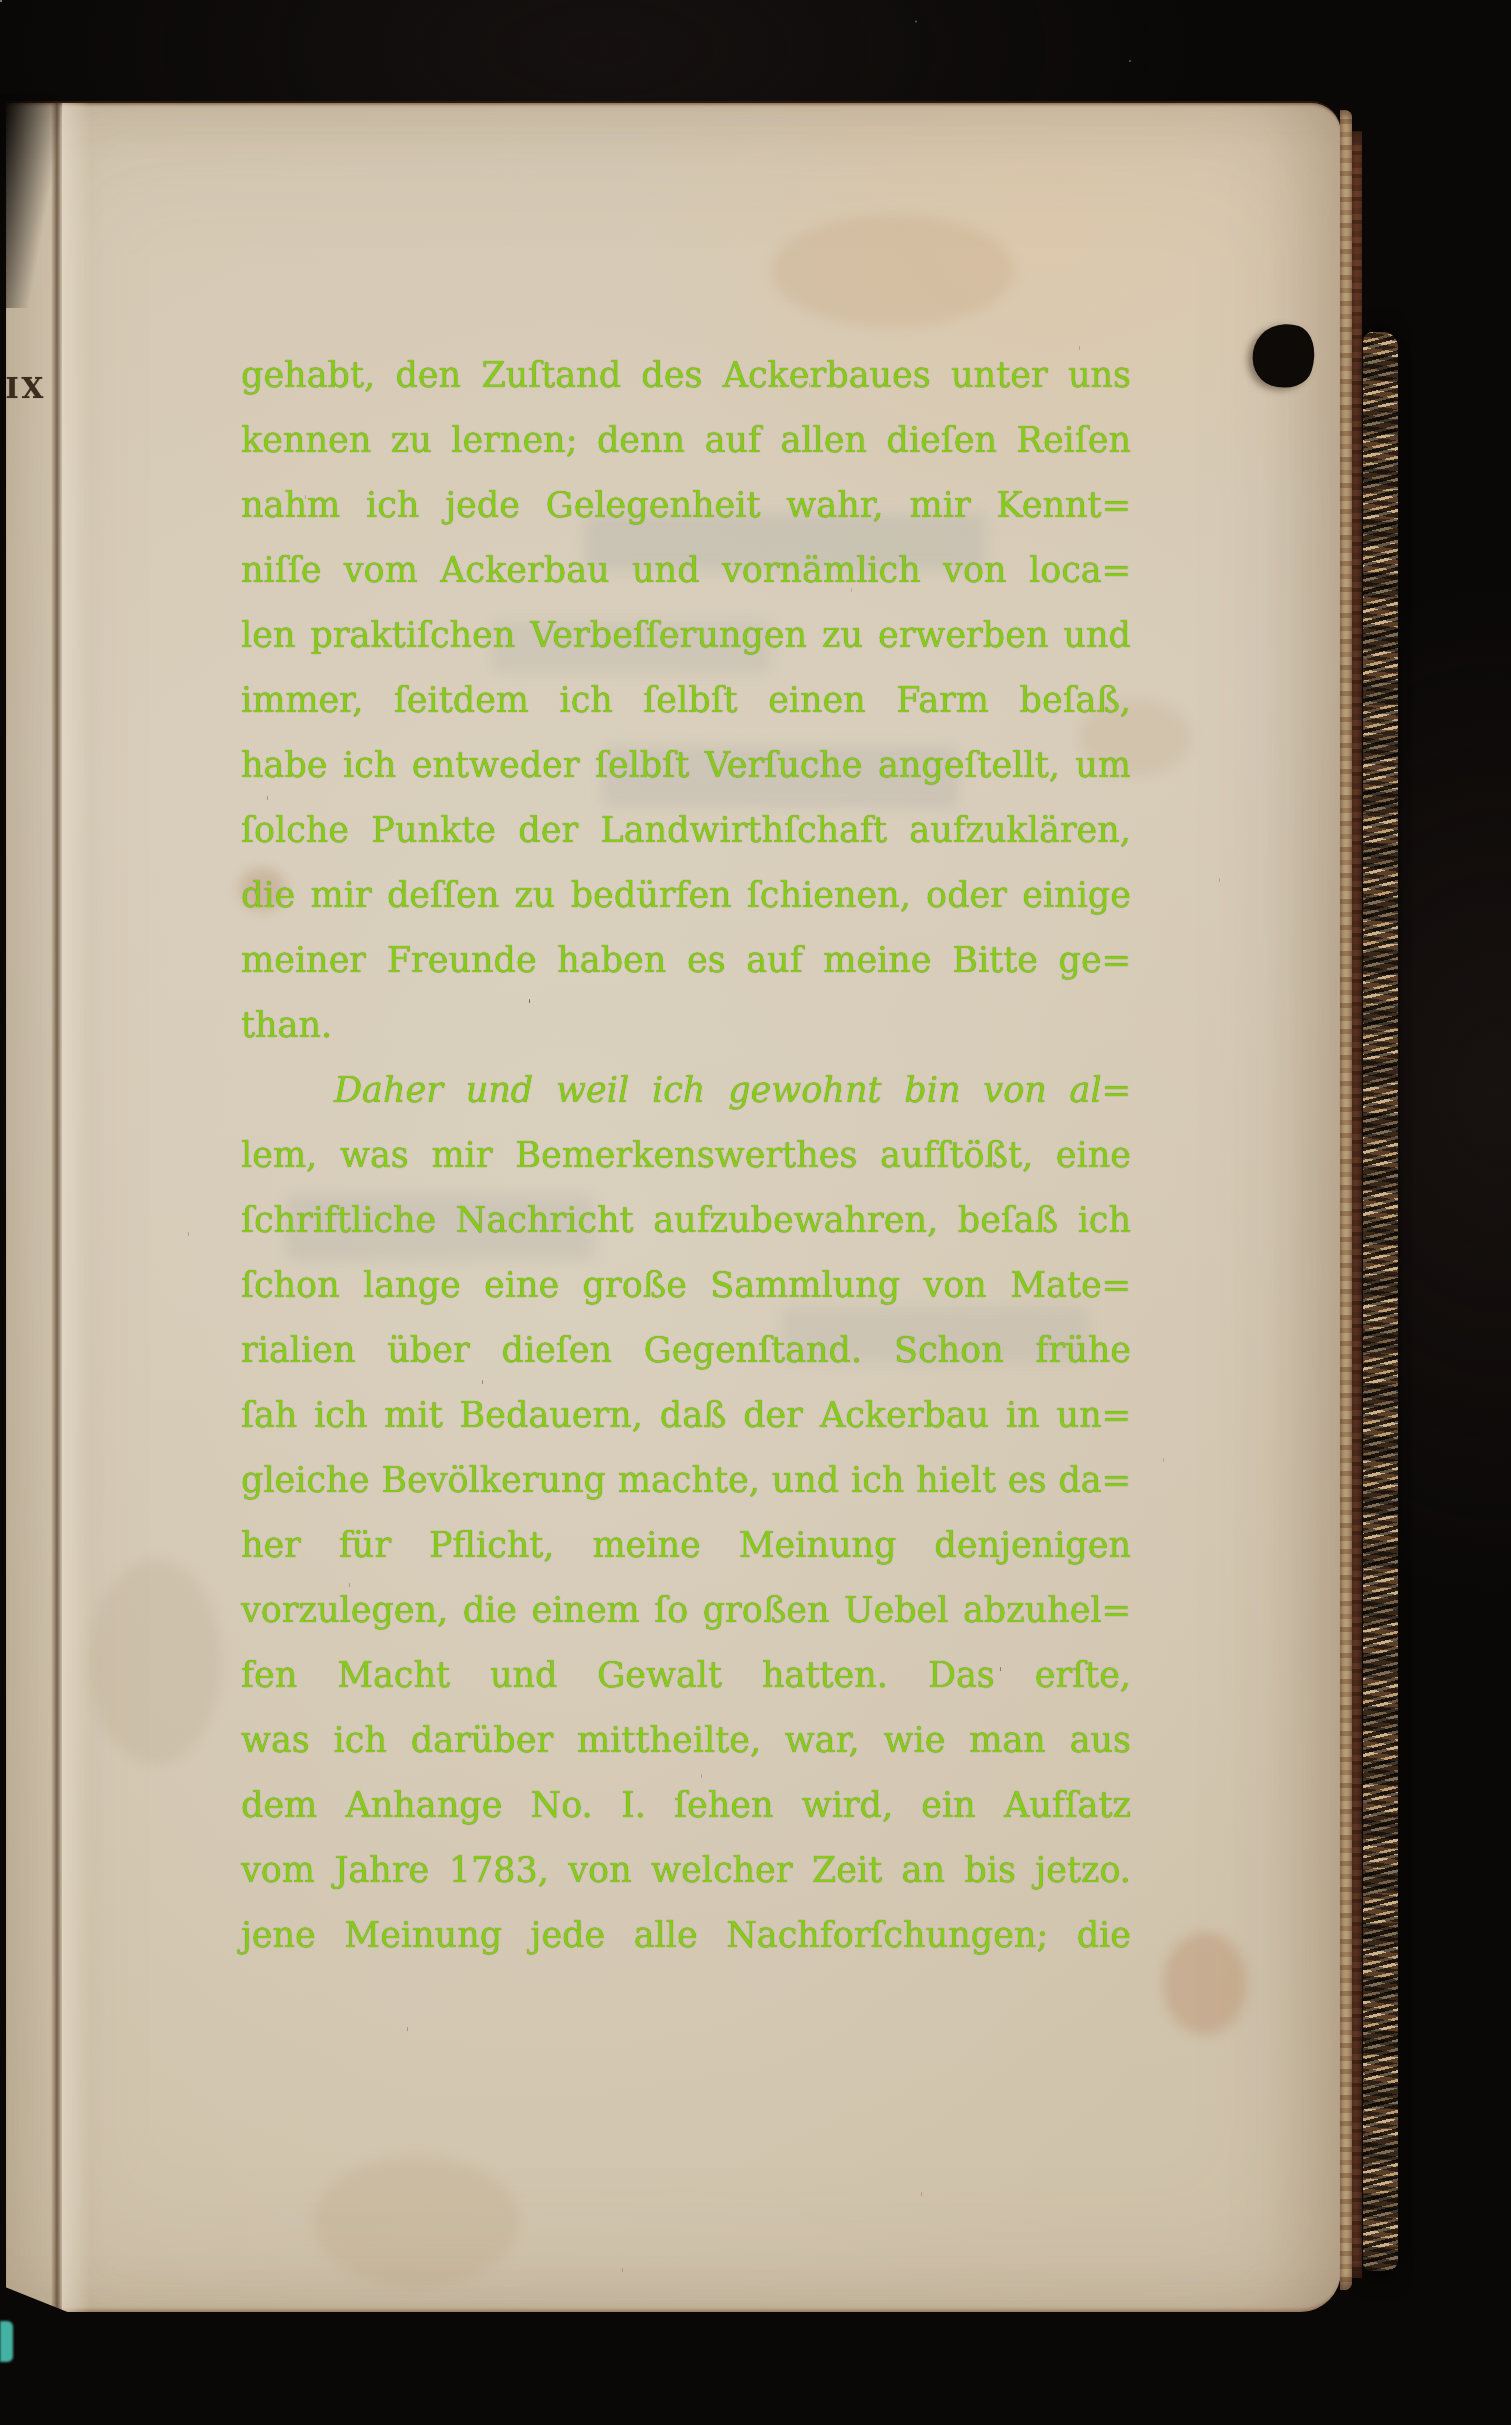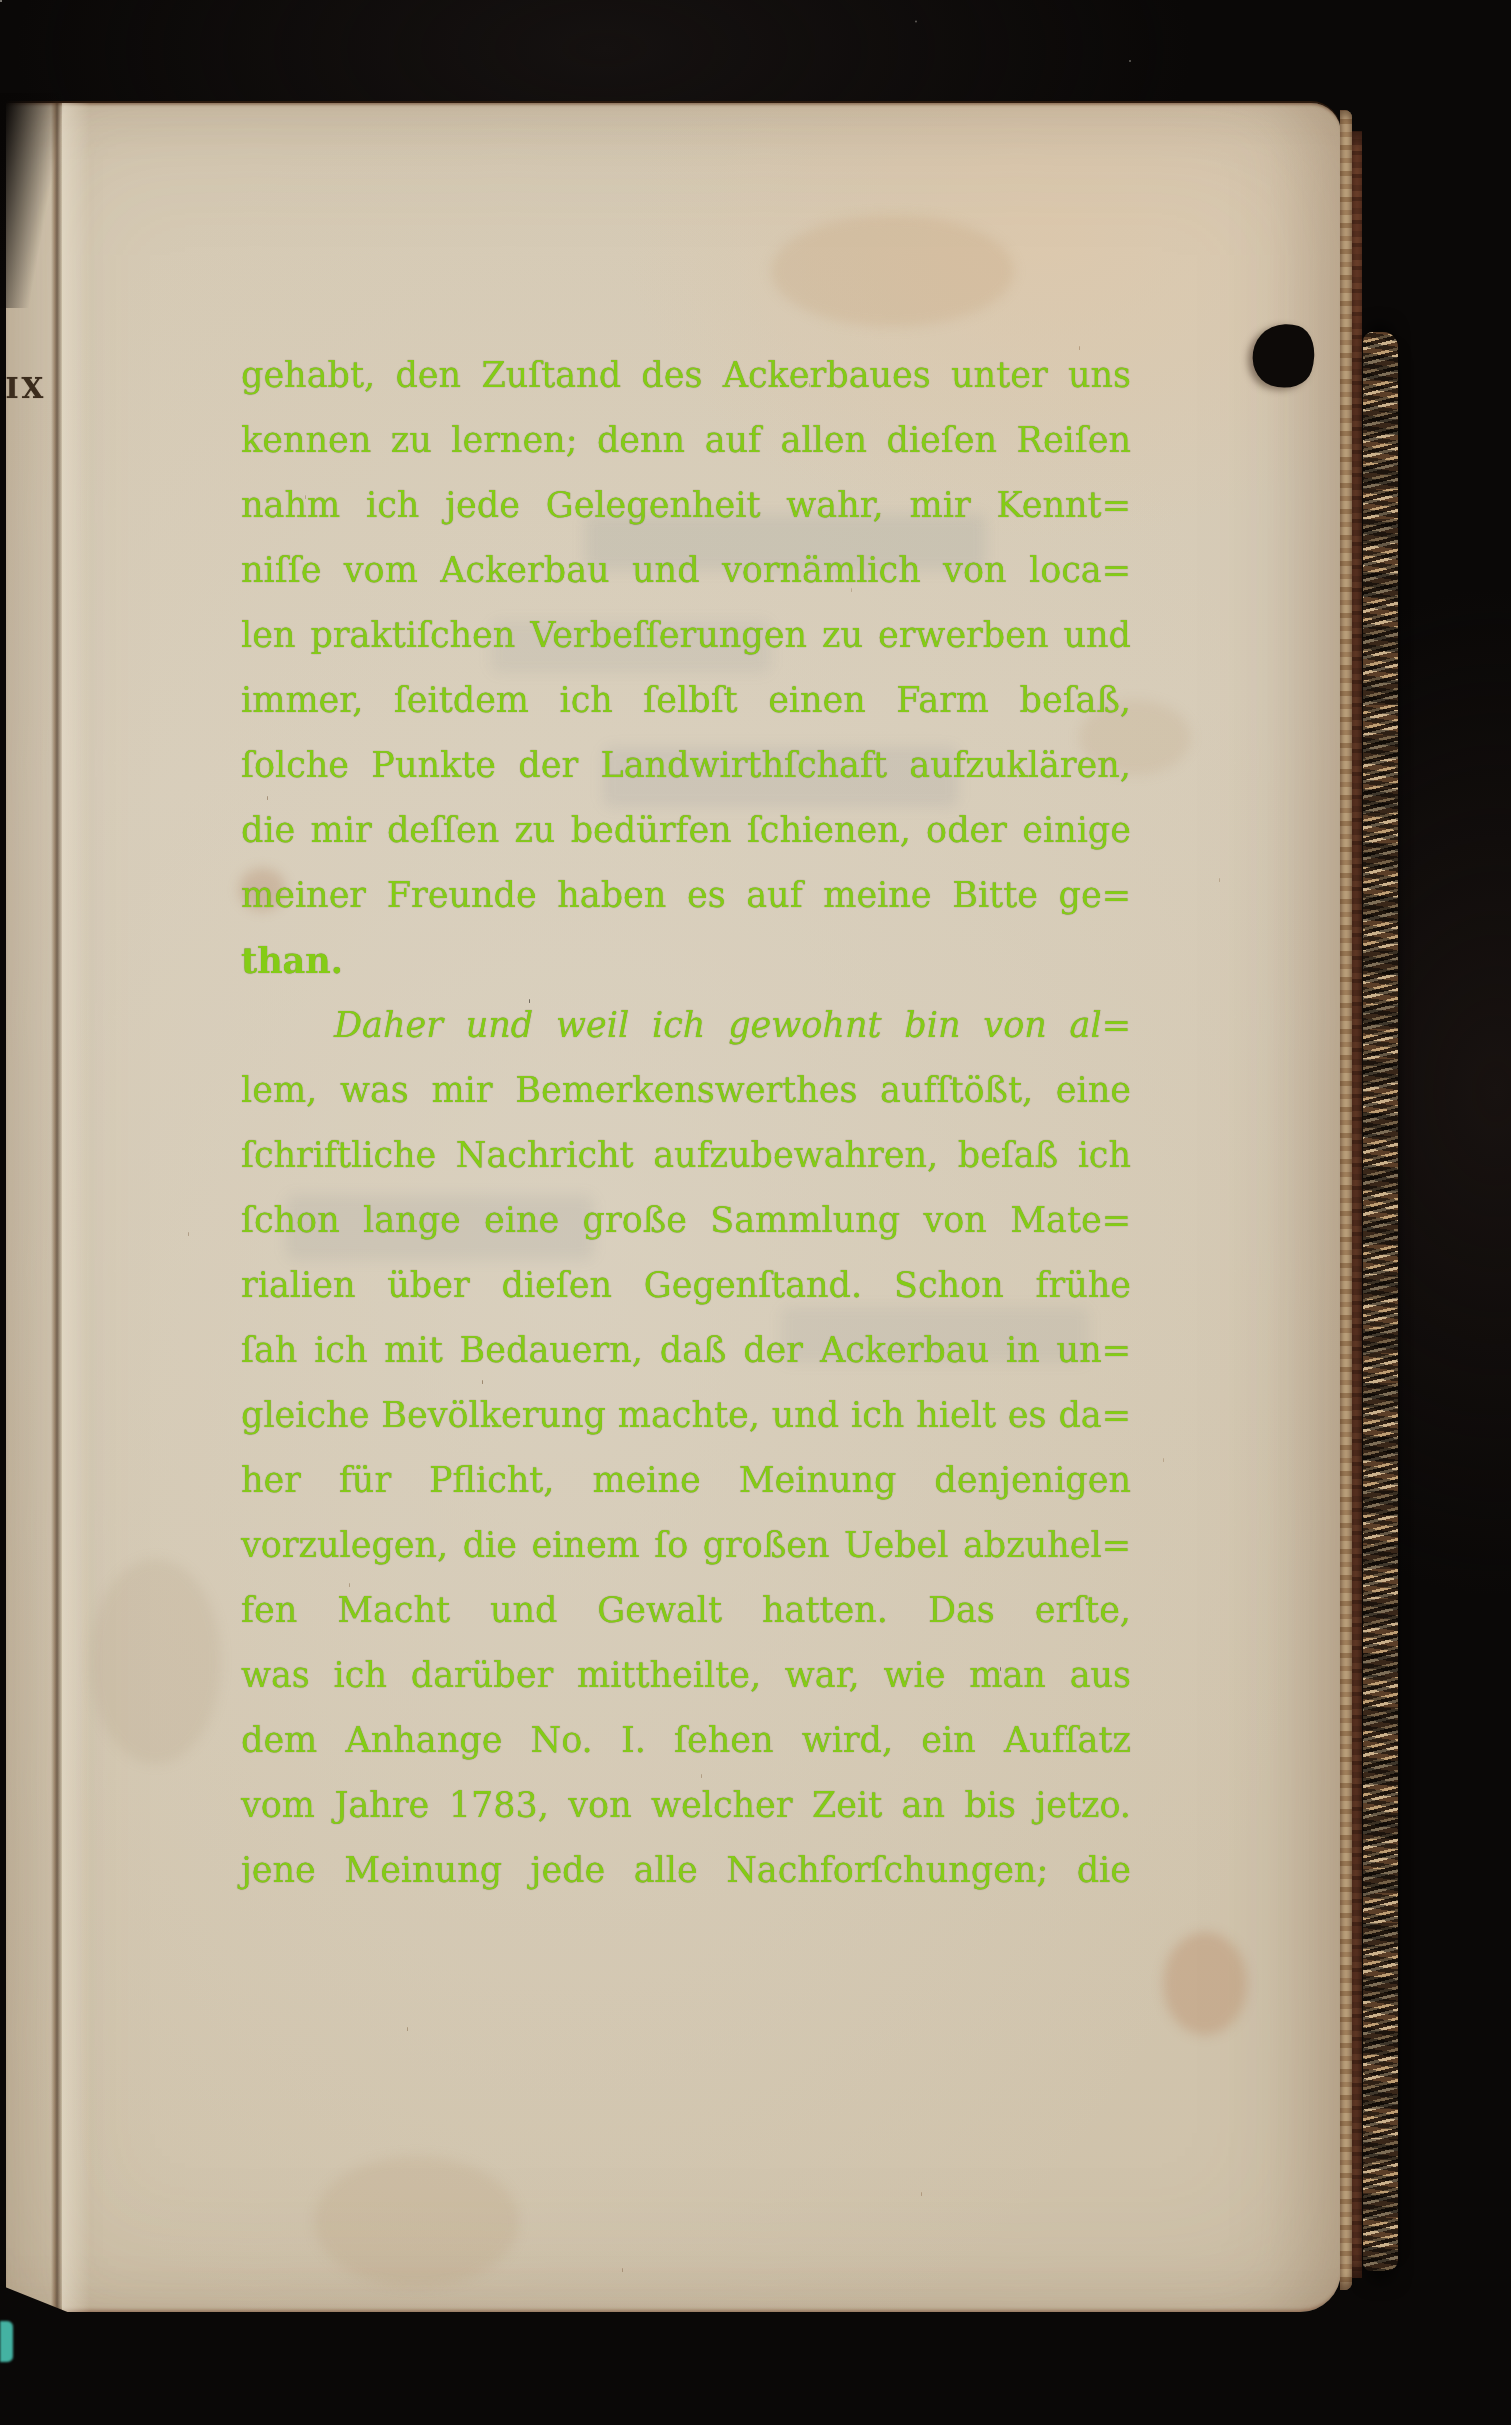--- a/index.html
+++ b/index.html
@@ -91,21 +91,21 @@
       #6b4b32;
     border-radius:9.3px 15px 11.2px 7.5px;
     box-shadow:0 -13px 17px -7.5px rgba(0,0,0,.9), 0 15px 18.7px -7.5px rgba(0,0,0,.9);}
   
   .page-number{position:absolute;left:0;top:269px;width:1350px;text-align:left;
     font-size:28px;letter-spacing:2.8px;font-weight:bold;color:#3b2c1d;
     text-shadow:0 0 0.9px rgba(50,35,20,.6);}
   .text-block{position:absolute;left:241px;top:343px;width:890px;color:#84cc16;
     font-size:35px;text-shadow:0 0 1px rgba(45,30,15,.55);}
   .line{height:65px;line-height:65px;text-align:justify;text-align-last:justify;}
-  .line--end{text-align-last:left;font-weight:bold;}
+  .line--end{text-align-last:left;}
   .line--indent{padding-left:93px;font-style:italic;}
 </style>
 </head>
 <body>
 
 <div class="scan-dust"></div>
 
 <div class="paper">
   <div class="stain s1"></div>
   <div class="stain s2"></div>
@@ -125,20 +125,21 @@
   <div class="page-number">IX</div>
 </div>
 
 <div class="text-block">
     <div class="line">gehabt, den Zuſtand des Ackerbaues unter uns</div>
     <div class="line">kennen zu lernen; denn auf allen dieſen Reiſen</div>
     <div class="line">nahm ich jede Gelegenheit wahr, mir Kennt=</div>
     <div class="line">niſſe vom Ackerbau und vornämlich von loca=</div>
     <div class="line">len praktiſchen Verbeſſerungen zu erwerben und</div>
     <div class="line">immer, ſeitdem ich ſelbſt einen Farm beſaß,</div>
+    <div class="line">habe ich entweder ſelbſt Verſuche angeſtellt, um</div>
     <div class="line">ſolche Punkte der Landwirthſchaft aufzuklären,</div>
     <div class="line">die mir deſſen zu bedürfen ſchienen, oder einige</div>
     <div class="line">meiner Freunde haben es auf meine Bitte ge=</div>
     <div class="line line--end">than.</div>
     <div class="line line--indent">Daher und weil ich gewohnt bin von al=</div>
     <div class="line">lem, was mir Bemerkenswerthes aufſtößt, eine</div>
     <div class="line">ſchriftliche Nachricht aufzubewahren, beſaß ich</div>
     <div class="line">ſchon lange eine große Sammlung von Mate=</div>
     <div class="line">rialien über dieſen Gegenſtand.  Schon frühe</div>
     <div class="line">ſah ich mit Bedauern, daß der Ackerbau in un=</div>

